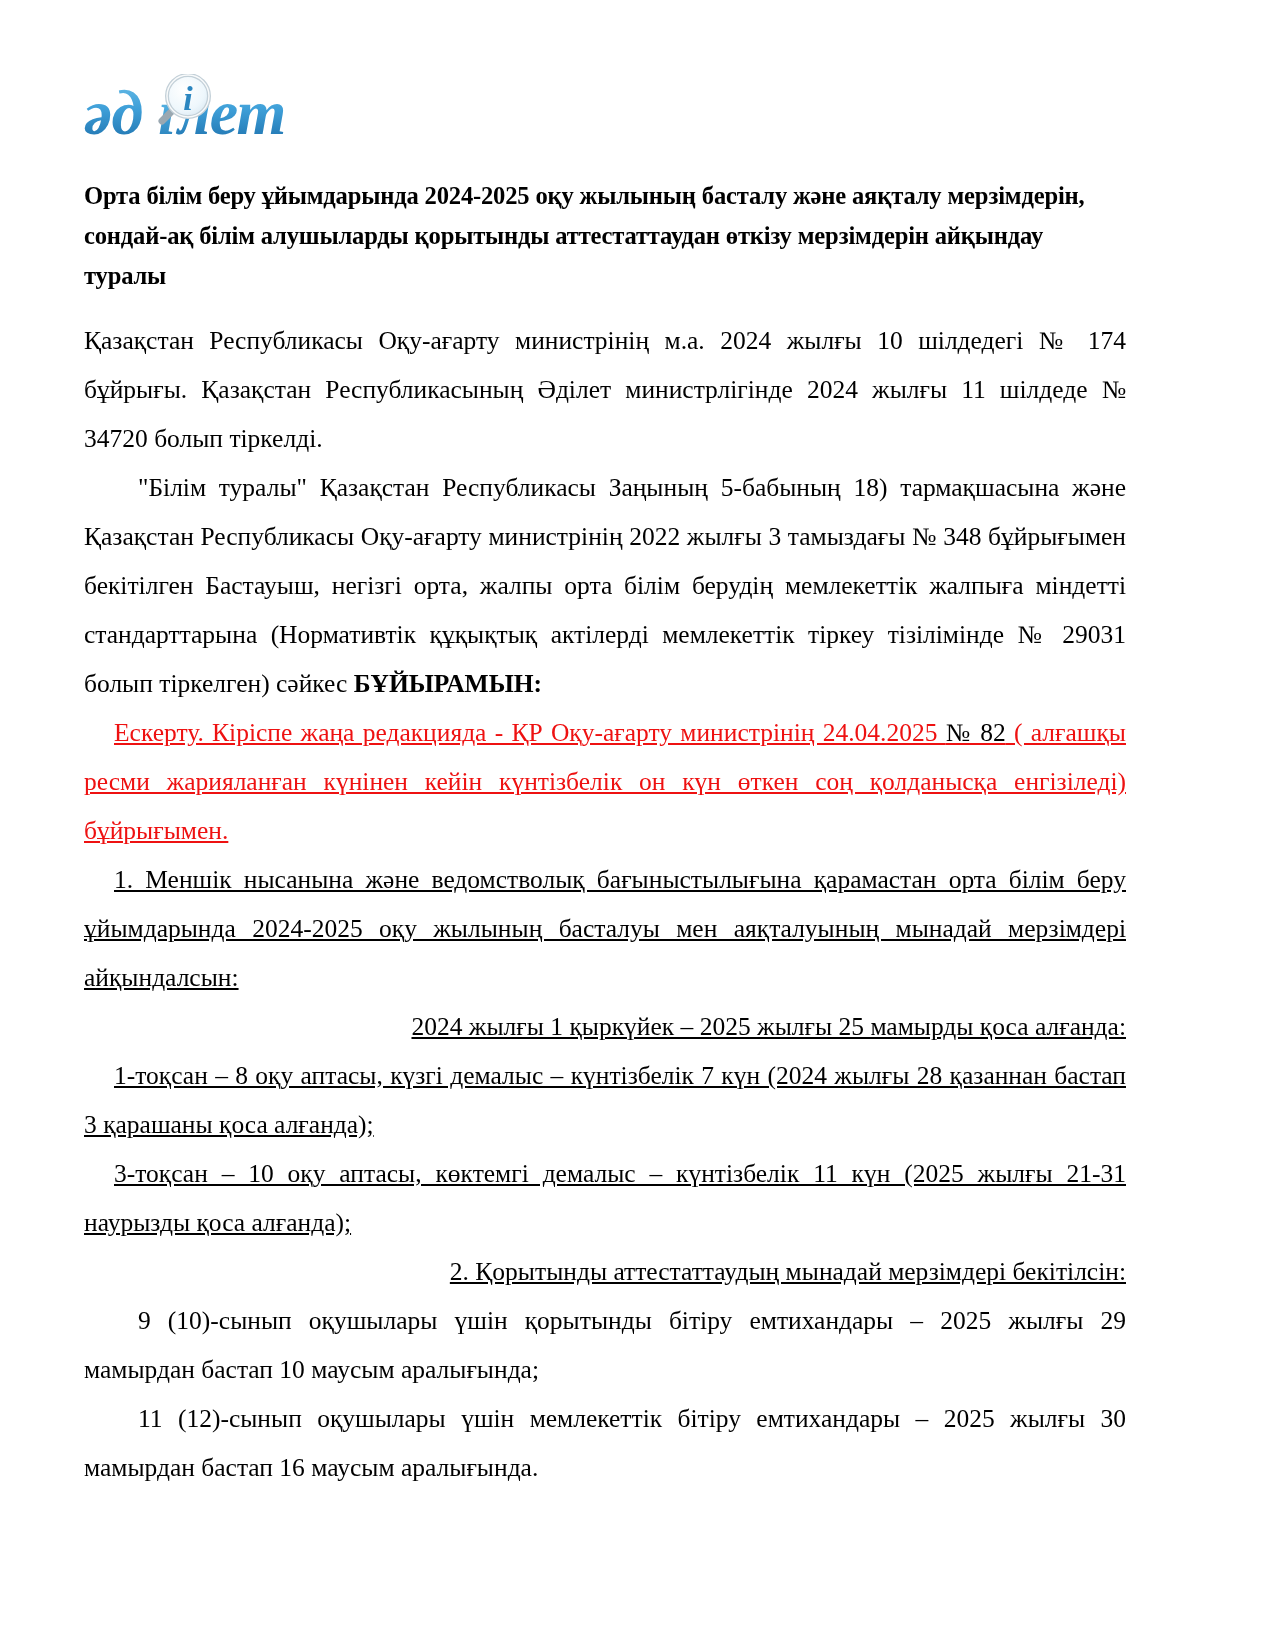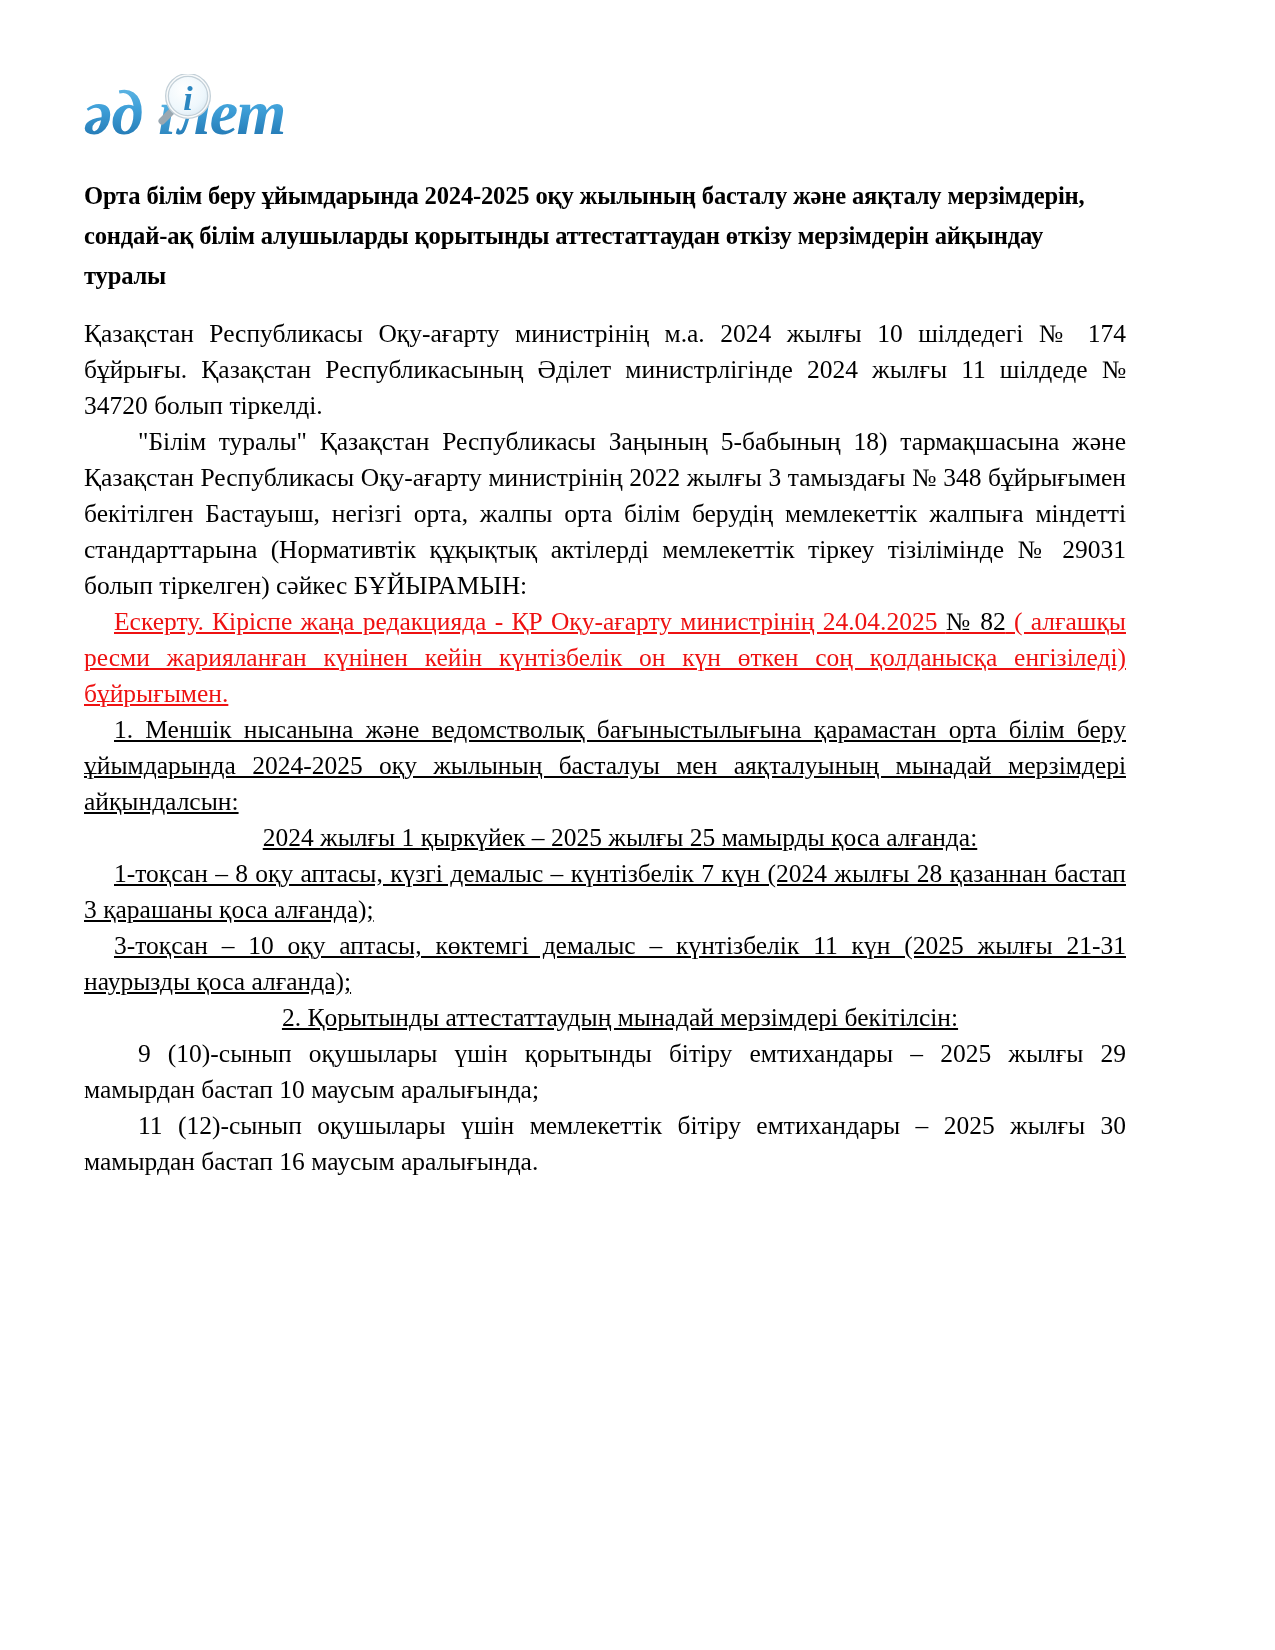--- a/index.html
+++ b/index.html
@@ -54,38 +54,38 @@
     transform: scaleX(0.965);
     transform-origin: left top;
     margin: 0 0 20px 0;
     width: 1070px;
     text-align: left;
     color: #000000;
   }
 
   p.para {
     font-size: 25.5px;
-    line-height: 36px;
+    line-height: 49px;
     margin: 0;
     text-align: justify;
     text-justify: inter-word;
     color: #000000;
     hyphens: none;
   }
   p.para.indent-0 { text-indent: 0; }
   p.para.indent-2 { text-indent: 54px; }
   p.para.indent-3 { text-indent: 30px; text-decoration: underline; }
-  p.para.last-left { text-align: center; }
+  p.para.last-left { text-align: right; }
 
   p.para.note {
     color: #ee1111;
   }
   .blk { color: #000000; }
 
-  .bold { font-weight: normal; margin-top: 9px; }
+  .bold { font-weight: bold; margin-top: 9px; }
 </style>
 </head>
 <body>
 
 <div class="page">
 
   <div class="logo-area">
     <svg class="logo-svg" width="260" height="76" viewBox="0 0 260 76" aria-hidden="true">
       <defs>
         <linearGradient id="gLetter" x1="0" y1="0" x2="0" y2="1">

